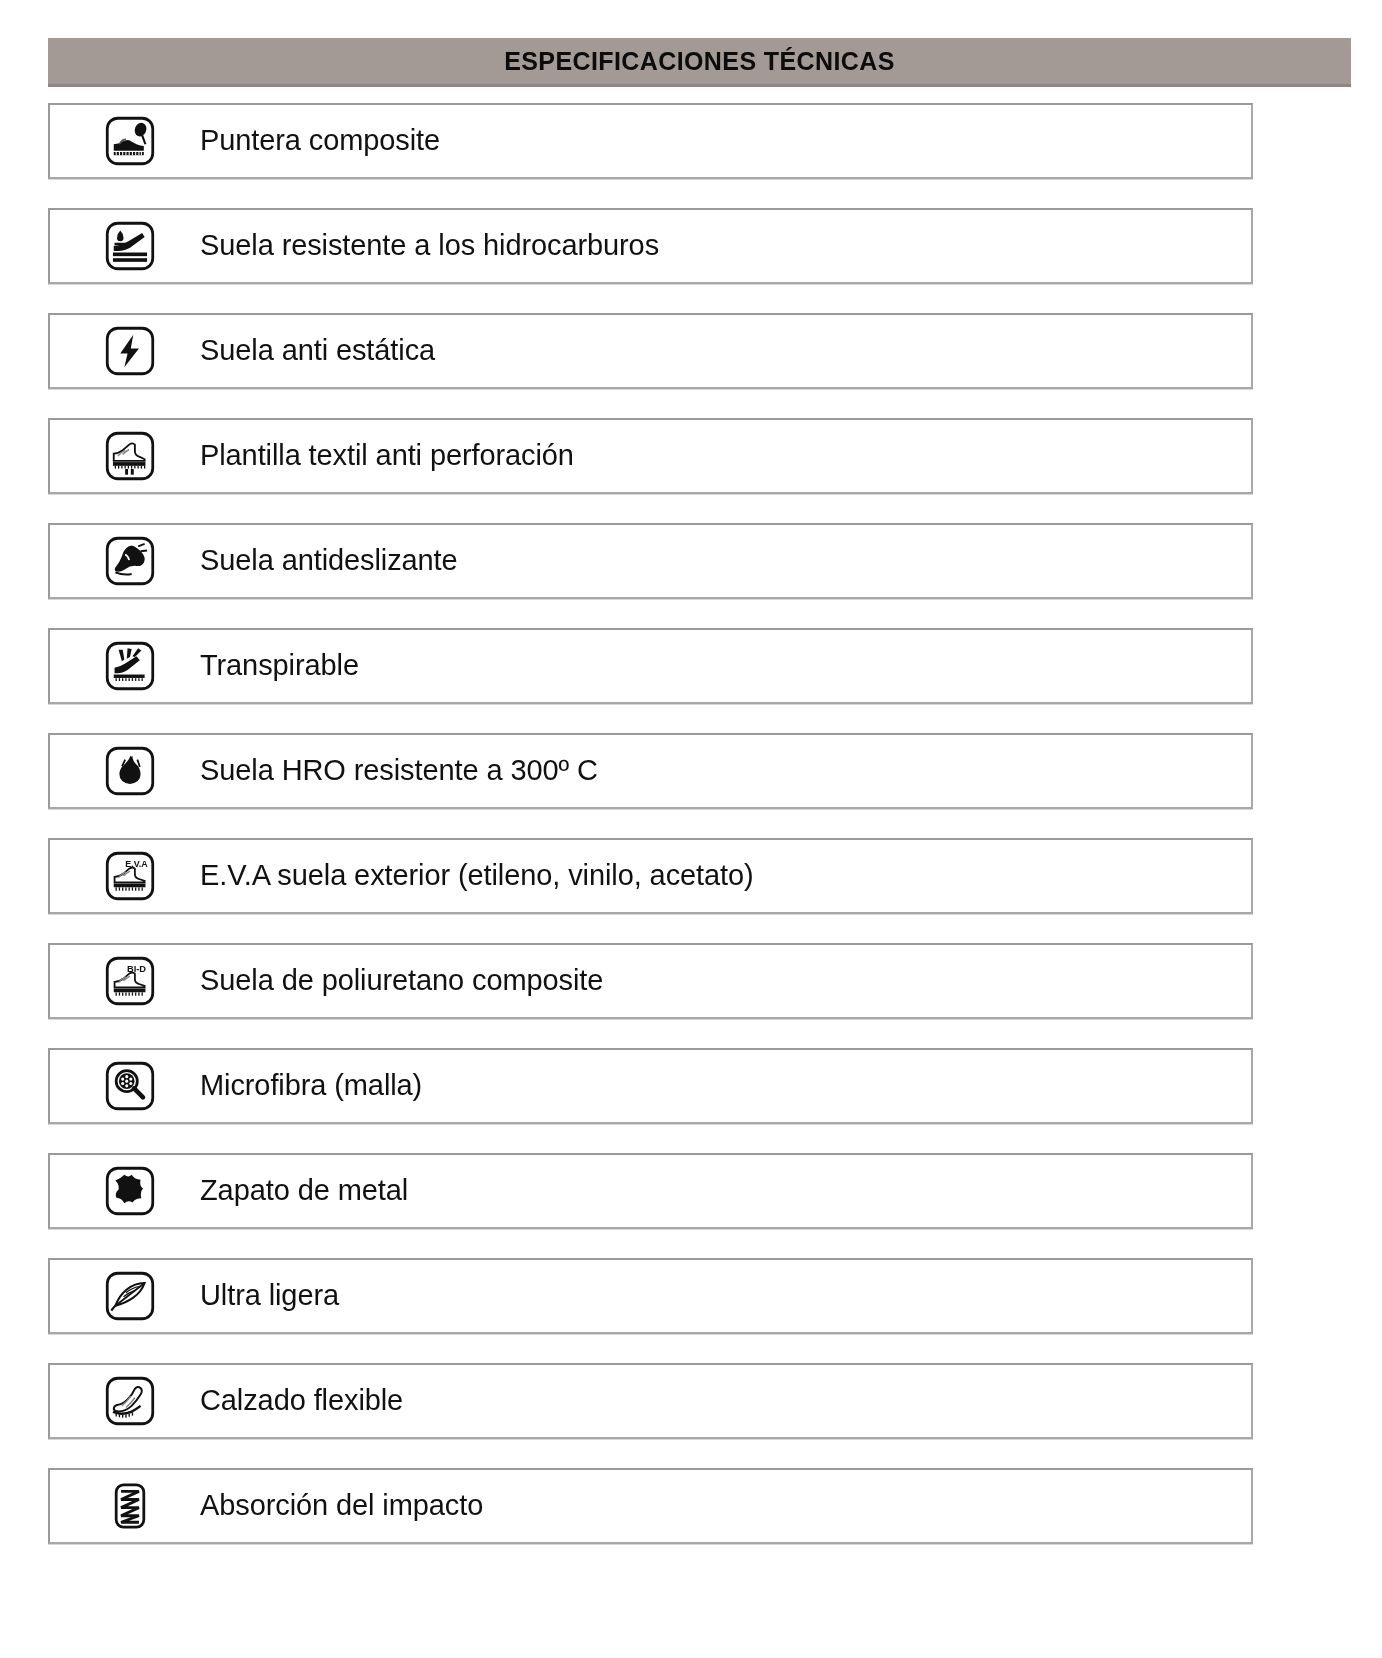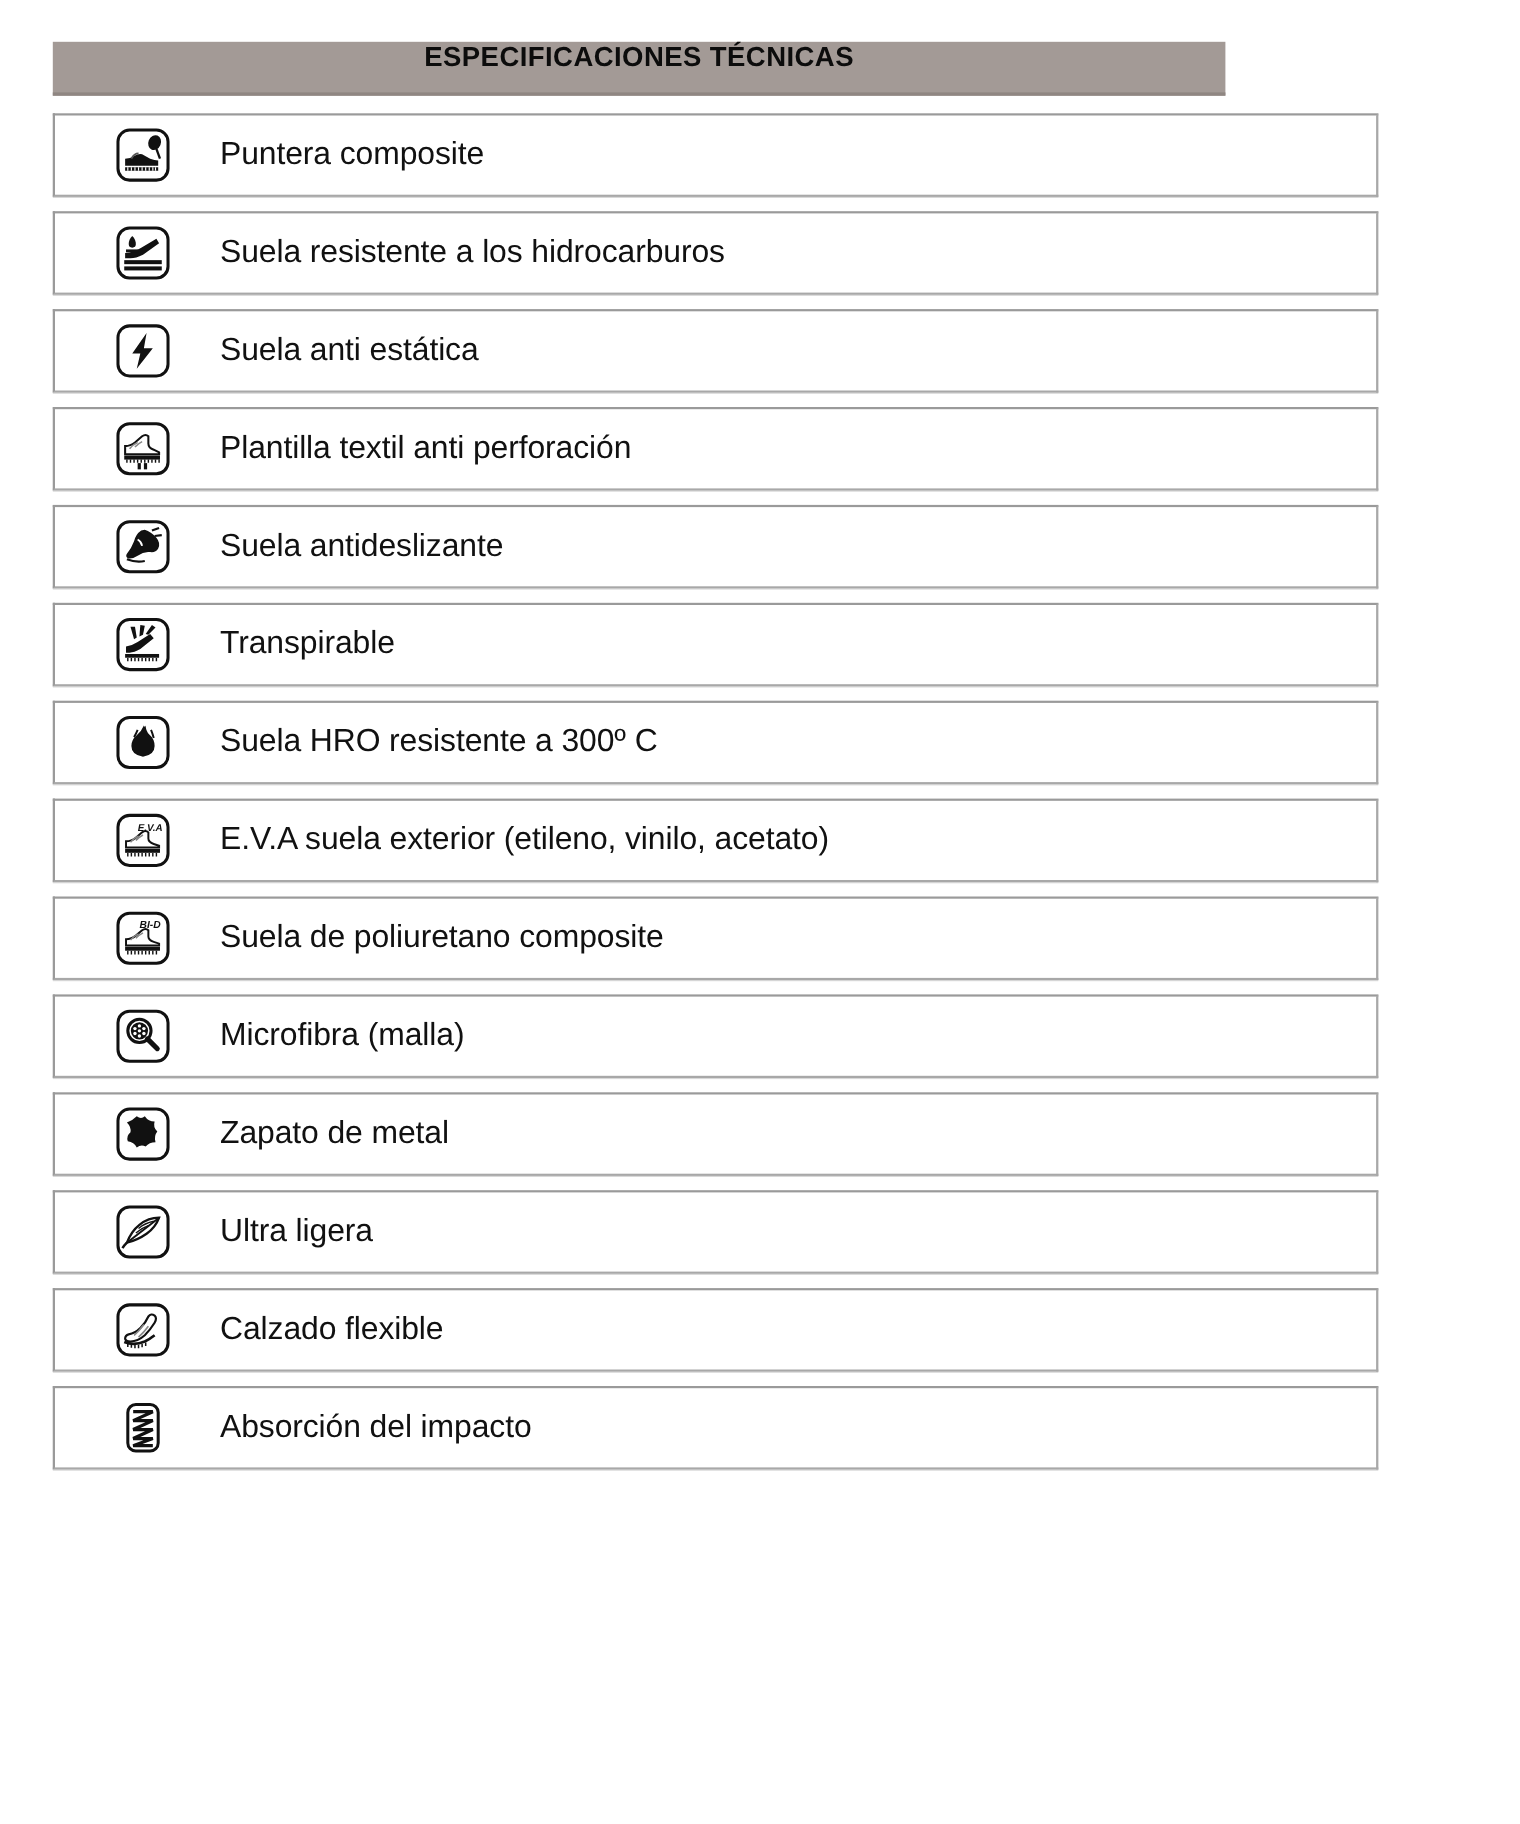--- a/index.html
+++ b/index.html
@@ -22,25 +22,26 @@
     height: 1658px;
     box-sizing: border-box;
     padding: 0;
   }
 
   
   .header-bar {
     position: absolute;
     left: 48px;
     top: 38px;
-    width: 1066px;
+    width: 1303px;
     height: 46px;
     background: #a39a96;
     border-bottom: 3px solid #8f8682;
     display: flex;
+    align-items: center;
     justify-content: center;
   }
   .header-title {
     font-size: 25px;
     font-weight: bold;
     letter-spacing: 0.4px;
     color: #0c0c0c;
     text-align: center;
     font-family: "Liberation Sans", "DejaVu Sans", sans-serif;
   }
@@ -50,39 +51,38 @@
     position: absolute;
     left: 48px;
     top: 103px;
     width: 1205px;
   }
 
   .spec-row {
     position: relative;
     box-sizing: border-box;
     height: 76px;
-    margin-bottom: 13px;
+    margin-bottom: 29px;
     background: #ffffff;
     border: 2px solid #a8a8a8;
     border-top-color: #9a9a9a;
     border-left-color: #9a9a9a;
     display: flex;
     align-items: center;
     box-shadow: 0 1px 0 0 #d8d8d8;
   }
 
   .icon-cell {
     width: 150px;
     min-width: 150px;
     display: flex;
     align-items: center;
     justify-content: center;
     padding-left: 10px;
     box-sizing: border-box;
-    font-style: italic;
   }
 
   .spec-icon {
     width: 52px;
     height: 52px;
     display: block;
   }
 
   .spec-label {
     font-size: 29px;

